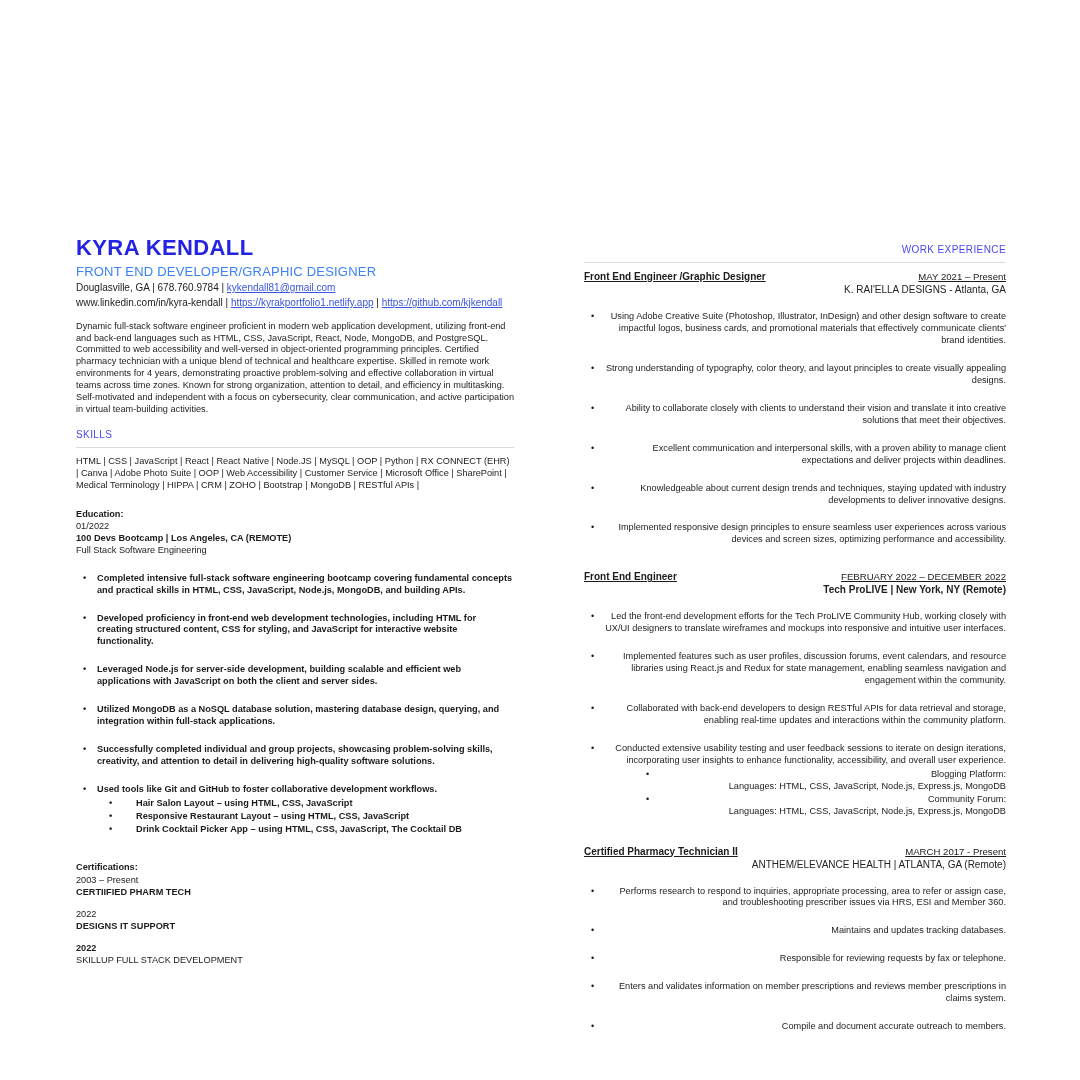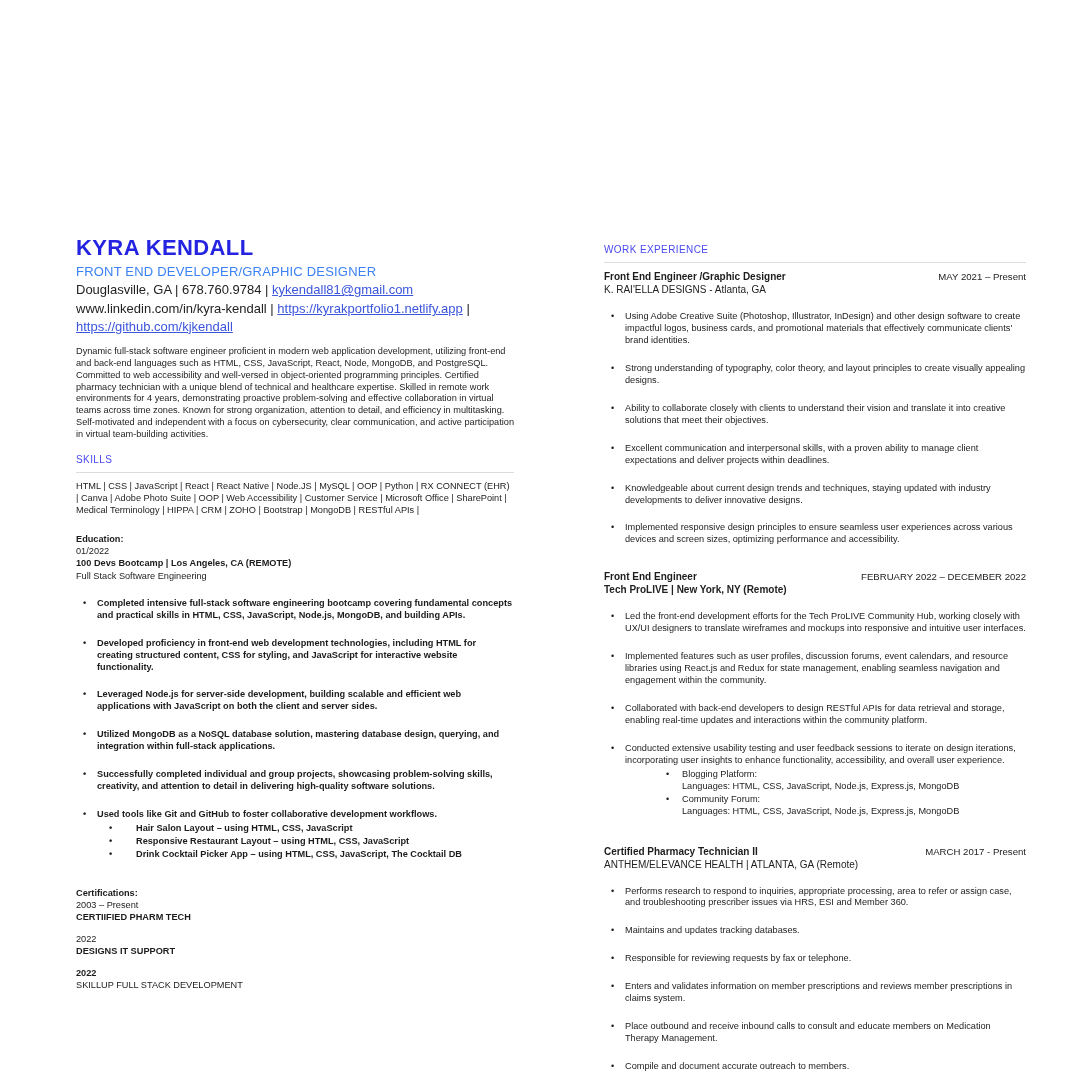--- a/index.html
+++ b/index.html
@@ -7,25 +7,25 @@
   body {
     width: 1080px; height: 1080px;
     background: #ffffff;
     font-family: "Liberation Sans", sans-serif;
     color: #1c1c1c;
     position: relative;
     overflow: hidden;
   }
   .col { position: absolute; }
   .col-left  { left: 76px;  top: 236px; width: 438px; }
-  .col-right { left: 604px; top: 244px; width: 422px; }
+  .col-right { left: 584px; top: 244px; width: 422px; text-align: right; }
 
   .name { font-size: 22px; font-weight: bold; color: #2323E1; letter-spacing: 0.4px; line-height: 1.1; }
   .role { font-size: 13px; color: #3b82f6; margin-top: 4px; letter-spacing: 0.2px; }
-  .contact { font-size: 13px; line-height: 1.32; margin-top: 2px; color: #222; }
+  .contact { font-size: 10px; line-height: 1.32; margin-top: 2px; color: #222; }
   .contact:first-of-type { margin-top: 5px; }
   a.link { color: #3B55DC; text-decoration: underline; cursor: pointer; }
 
   .summary { font-size: 9.2px; line-height: 1.3; margin: 11px 0 0 0; }
 
   .sec-head { font-size: 10px; color: #4A48F0; letter-spacing: 0.4px; margin-top: 13px; }
   hr.rule { border: none; border-top: 1px solid #dcdcdc; margin: 7px 0 8px 0; }
 
   .body-text { font-size: 9.2px; line-height: 1.3; margin: 0; }
   .line { font-size: 9.2px; line-height: 1.32; }
@@ -41,21 +41,21 @@
 
   ul.sub-edu { list-style: none; margin: 1px 0 0 0; padding: 0; font-size: 9.2px; line-height: 1.32; }
   ul.sub-edu li { position: relative; padding-left: 60px; font-weight: bold; margin-bottom: 1px; }
   ul.sub-edu li::before { content: "\2022"; position: absolute; left: 33px; }
 
   ul.sub-proj { list-style: none; margin: 1px 0 0 0; padding: 0; font-size: 9.2px; line-height: 1.32; }
   ul.sub-proj > li { position: relative; padding-left: 78px; margin-bottom: 1px; }
   ul.sub-proj > li::before { content: "\2022"; position: absolute; left: 62px; }
 
   .job { margin-top: 0; }
-  .job-head { display: flex; justify-content: space-between; align-items: baseline; }
+  .job-head { display: flex; justify-content: space-between; align-items: baseline; text-decoration: underline; }
   .job-title { font-size: 10px; font-weight: bold; }
   .job-dates { font-size: 9.6px; white-space: nowrap; color: #222; }
   .company { font-size: 10px; margin-top: 2px; color: #222; }
   .company.semibold { font-weight: bold; }
 </style>
 </head>
 <body>
 
 <div class="col col-left">
   <div class="name">KYRA KENDALL</div>
@@ -155,17 +155,16 @@
     <div class="job-head">
       <span class="job-title">Certified Pharmacy Technician II</span>
       <span class="job-dates">MARCH 2017 - Present</span>
     </div>
     <div class="company">ANTHEM/ELEVANCE HEALTH | ATLANTA, GA (Remote)</div>
     <ul class="bullets">
         <li>Performs research to respond to inquiries, appropriate processing, area to refer or assign case, and troubleshooting prescriber issues via HRS, ESI and Member 360.</li>
         <li>Maintains and updates tracking databases.</li>
         <li>Responsible for reviewing requests by fax or telephone.</li>
         <li>Enters and validates information on member prescriptions and reviews member prescriptions in claims system.</li>
-        <li>Place outbound and receive inbound calls to consult and educate members on Medication Therapy Management.</li>
         <li>Compile and document accurate outreach to members.</li>
       </ul>
   </div>
 </div>
 
 </body></html>

